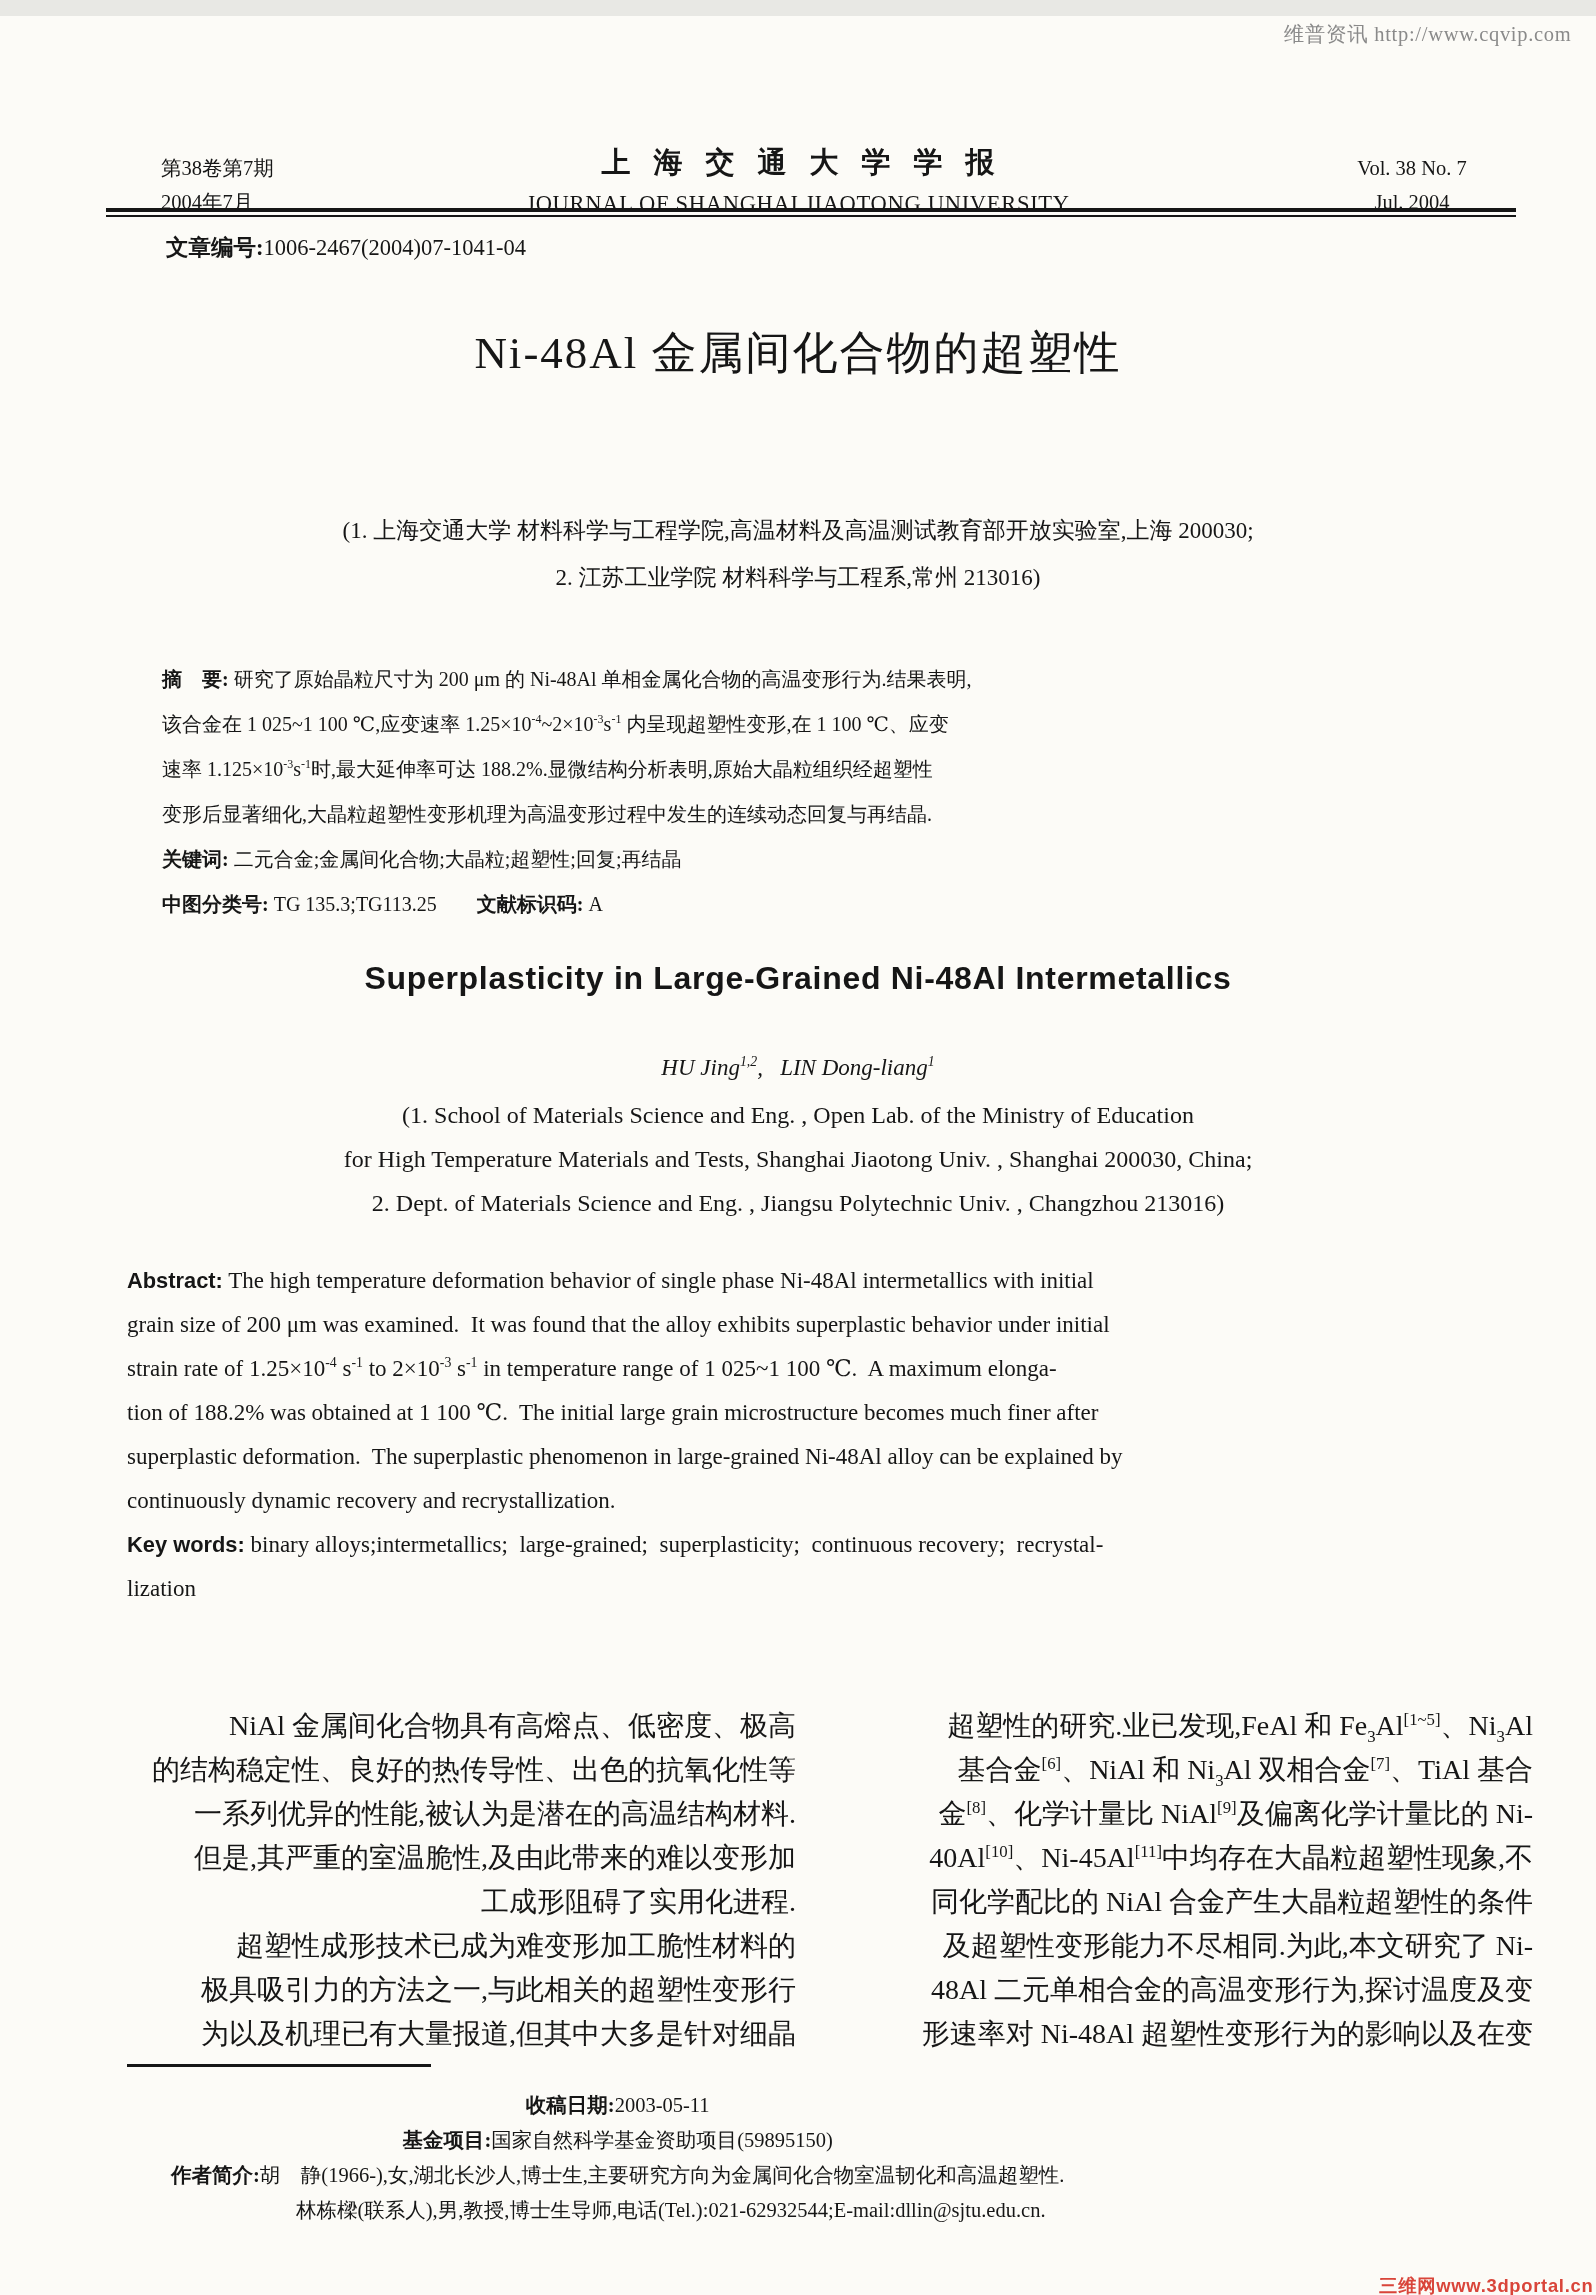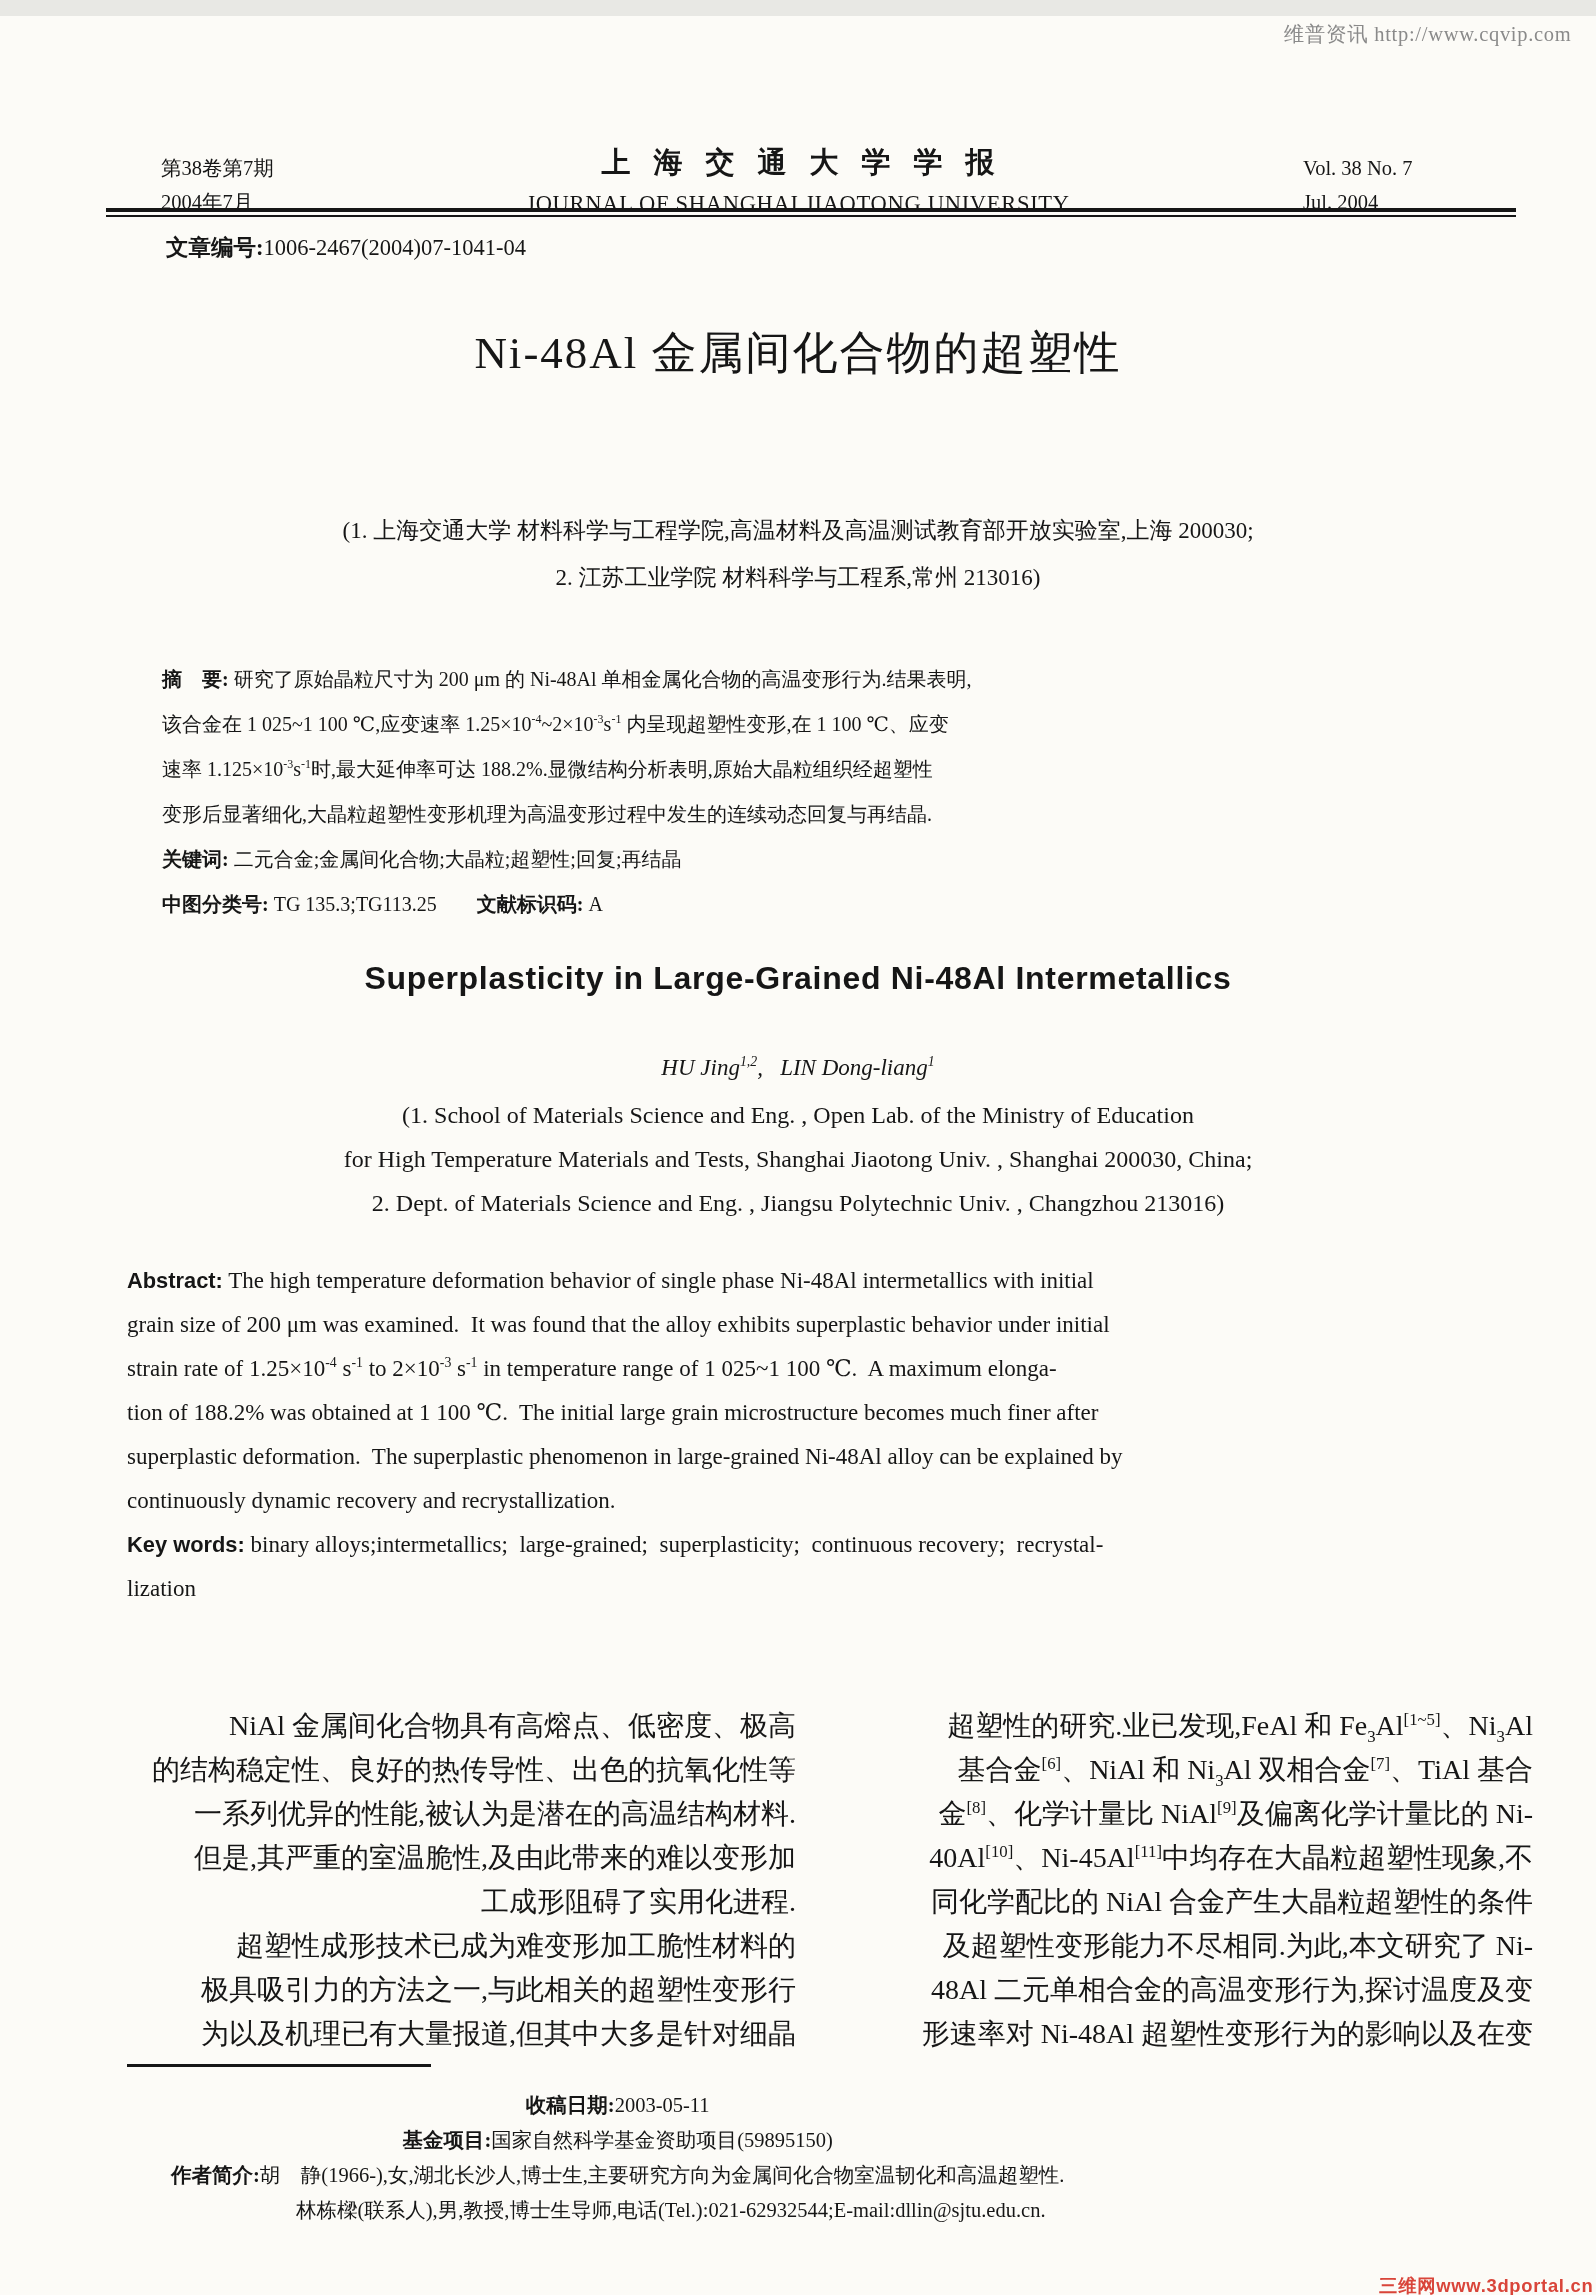--- a/index.html
+++ b/index.html
@@ -16,21 +16,21 @@
   sub{font-size:60%; line-height:0;}
   b{font-weight:bold;}
   .pre{white-space:pre;}
 
   .wm-top{position:absolute; top:4.1px; right:24.6px; font-size:20.5px; color:var(--wm-gray); letter-spacing:0.7px;}
 
   .hdr-issue{position:absolute; top:135px; left:161px; width:205px; font-size:20.5px; line-height:34px;}
   .hdr-center{position:absolute; top:127px; left:0; width:100%; text-align:center;}
   .journal-cn{font-size:29px; font-weight:bold; letter-spacing:23px; text-indent:23px;}
   .journal-en{margin-top:8.2px; font-size:22.5px; letter-spacing:0.7px;}
-  .hdr-vol{position:absolute; top:135px; right:75px; width:218px; text-align:left; font-size:20.5px; line-height:34px;}
+  .hdr-vol{position:absolute; top:135px; right:75px; width:218px; text-align:center; font-size:20.5px; line-height:34px;}
 
   .rule-double{position:absolute; top:192px; left:106px; width:1410px; height:3.4px;
     border-top:4.1px solid var(--ink); border-bottom:2px solid var(--ink);}
 
   .article-id{position:absolute; top:216px; left:166px; font-size:22.5px;}
 
   .title-cn{position:absolute; top:307px; left:0; width:100%; text-align:center; font-size:45px; letter-spacing:2px;}
   .authors-cn{position:absolute; top:441px; left:0; width:100%; text-align:center; font-size:29px;}
   .affil-cn1{position:absolute; top:499px; left:0; width:100%; text-align:center; font-size:23px;}
   .affil-cn2{position:absolute; top:546px; left:0; width:100%; text-align:center; font-size:23px;}

